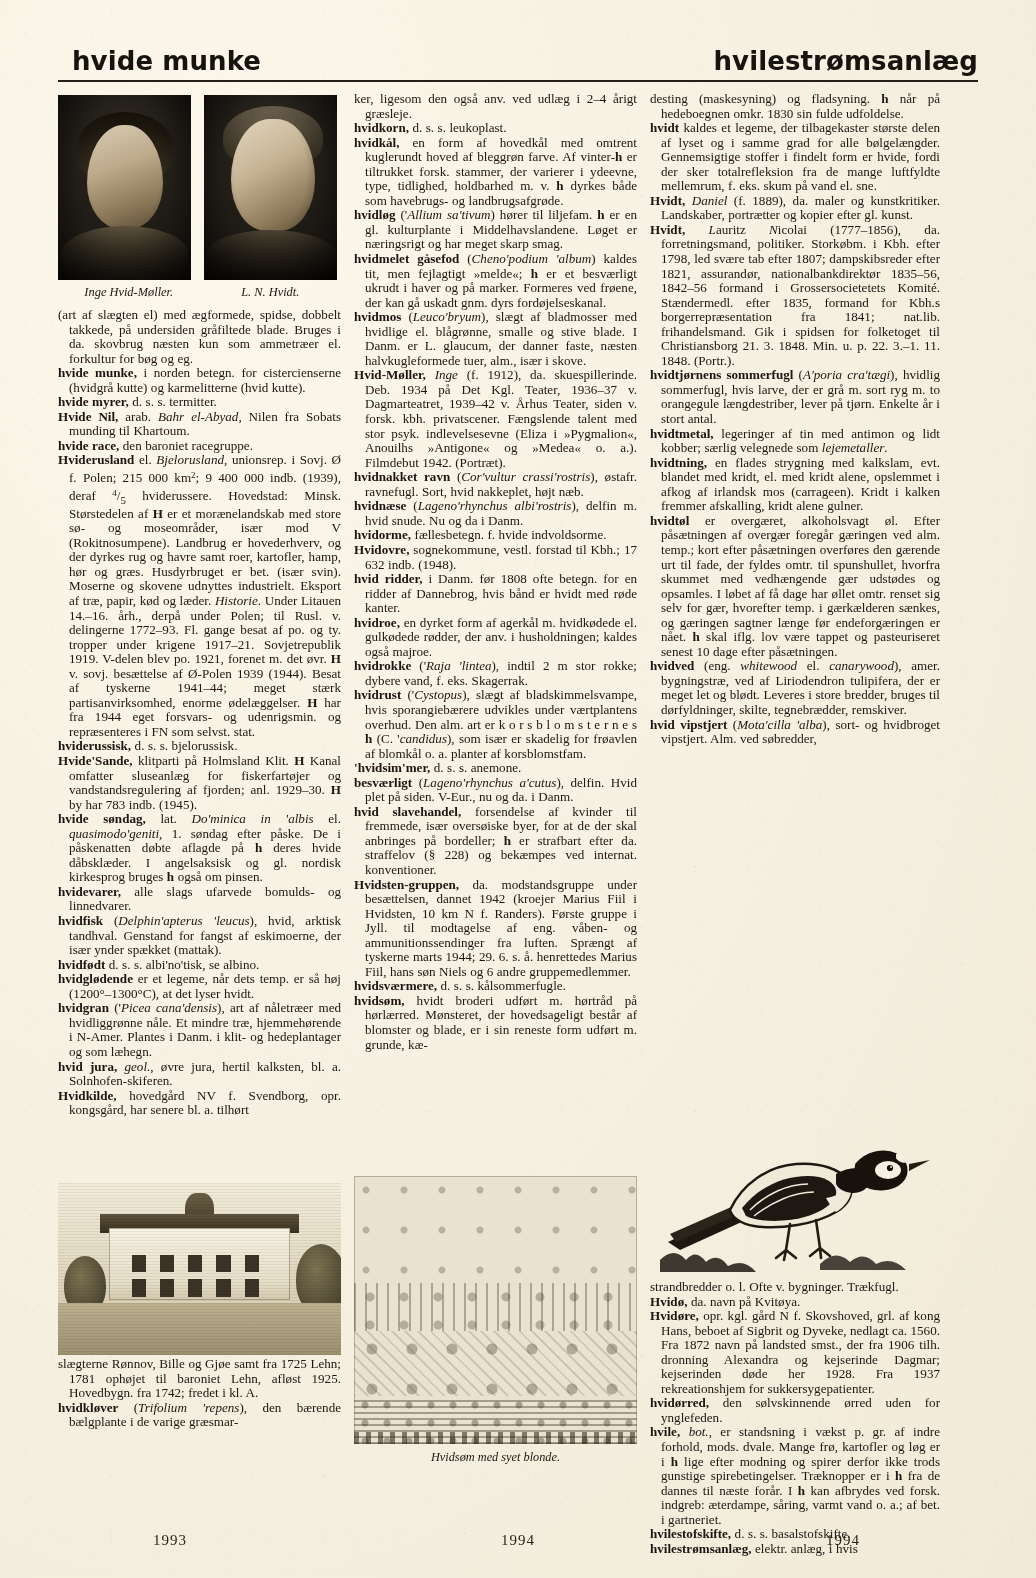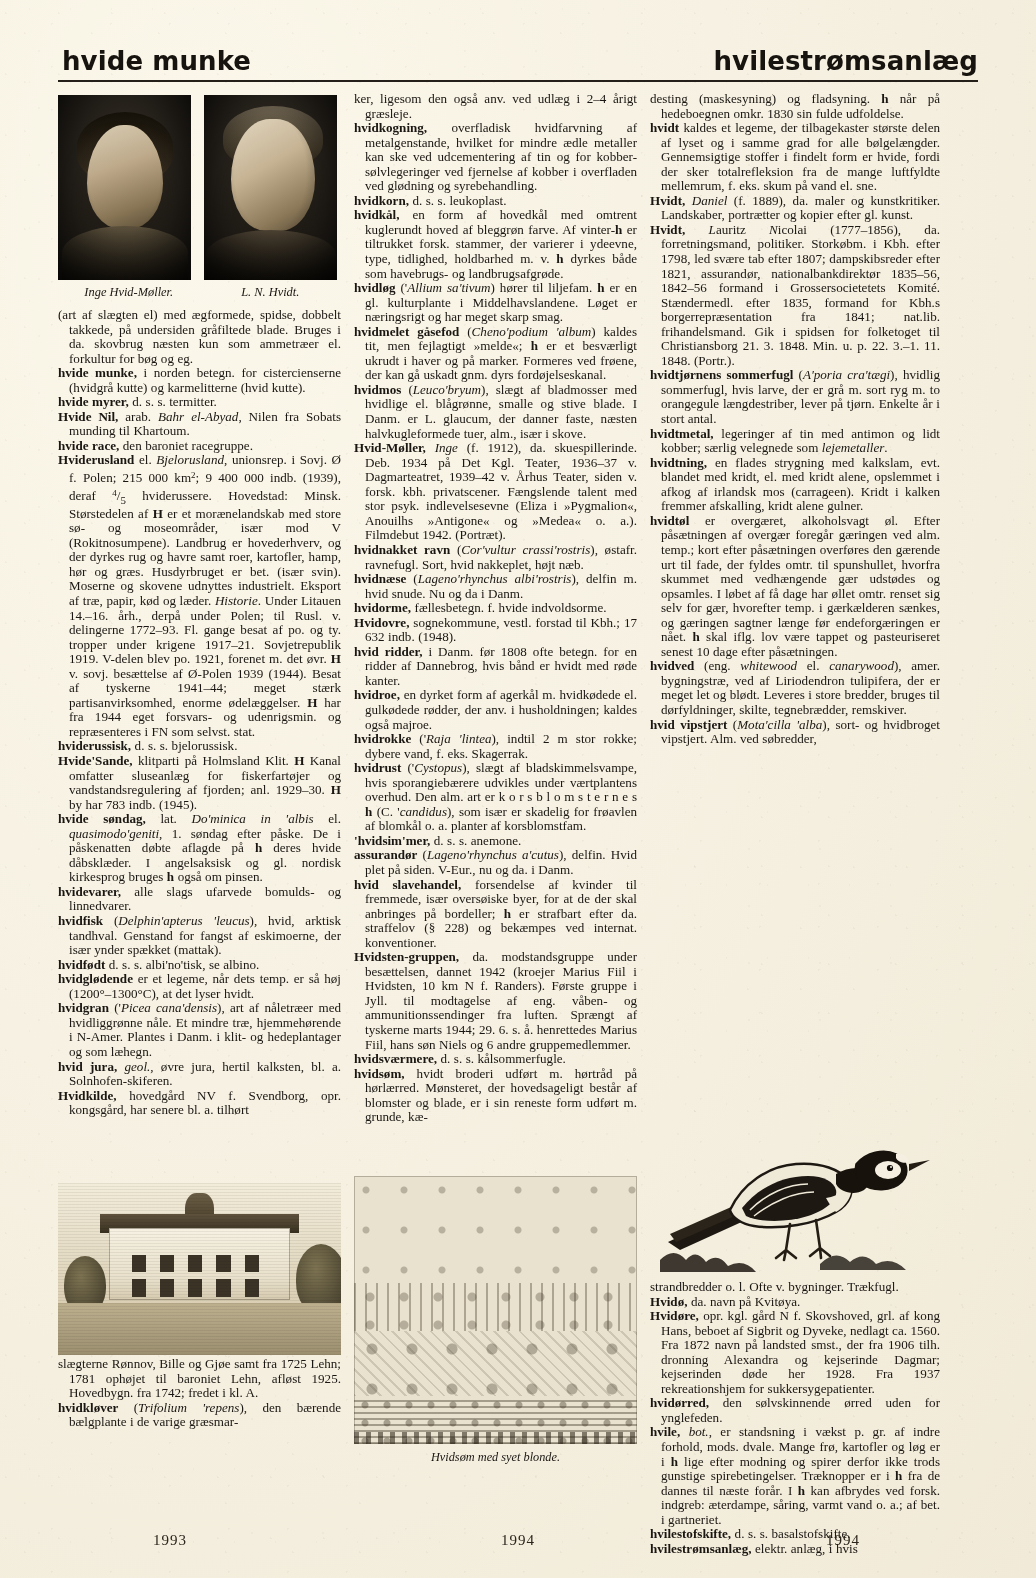--- a/index.html
+++ b/index.html
@@ -24,21 +24,21 @@
       radial-gradient(circle at 37% 68%, rgba(120,100,70,.05) 0 1px, transparent 1px),
       radial-gradient(circle at 72% 12%, rgba(120,100,70,.04) 0 1px, transparent 1px),
       radial-gradient(circle at 88% 55%, rgba(120,100,70,.05) 0 1px, transparent 1px),
       radial-gradient(circle at 55% 90%, rgba(120,100,70,.04) 0 1px, transparent 1px);
     background-size: 53px 61px, 67px 49px, 41px 73px, 59px 43px, 71px 57px;
     mix-blend-mode:multiply;
   }
 
   
   .runhead{
-    position:absolute; left:48px; right:58px; top:34px; height:44px;
+    position:absolute; left:58px; right:58px; top:34px; height:44px;
   }
   .runhead .left, .runhead .right{
     position:absolute; bottom:2px;
     font-family:"DejaVu Sans", sans-serif;
     font-weight:bold;
     font-size:26px;
     letter-spacing:.1px;
     color:#17130e;
   }
   .runhead .left{left:14px;}
@@ -282,37 +282,36 @@
 
       <div class="txt" id="c1b" style="position:absolute;bottom:52px;left:0;width:283px;">
           <p class="entry" id="entry-hvidkilde-cont"><span>slægterne Rønnov, Bille og Gjøe samt fra 1725 Lehn; 1781 ophøjet til baroniet Lehn, afløst 1925. Hovedbygn. fra 1742; fredet i kl. A.</span></p>
           <p class="entry" id="entry-hvidkloever"><span class="hw">hvidkløver</span><span> (<i>Trifolium 'repens</i>), den bærende bælgplante i de varige græsmar-</span></p>
         </div>
     </div>
 
     <div class="col col2">
       <div class="txt" id="c2" style="position:absolute;top:0;left:0;width:283px;">
           <p class="entry" id="entry-hvidkloever-cont"><span>ker, ligesom den også anv. ved udlæg i 2–4 årigt græsleje.</span></p>
-          <p class="entry" id="entry-hvidkogning"><span class="hw">hvidkogning,</span><span> overfladisk hvidfarvning af metalgenstande, hvilket for mindre ædle metaller kan ske ved udcementering af tin og for kobber-sølvlegeringer ved fjernelse af kobber i overfladen ved glødning og syrebehandling.</span></p>
           <p class="entry" id="entry-hvidkorn"><span class="hw">hvidkorn,</span><span> d. s. s. leukoplast.</span></p>
           <p class="entry" id="entry-hvidkaal"><span class="hw">hvidkål,</span><span> en form af hovedkål med omtrent kuglerundt hoved af bleggrøn farve. Af vinter-<b>h</b> er tiltrukket forsk. stammer, der varierer i ydeevne, type, tidlighed, holdbarhed m. v. <b>h</b> dyrkes både som havebrugs- og landbrugsafgrøde.</span></p>
           <p class="entry" id="entry-hvidloeg"><span class="hw">hvidløg</span><span> ('<i>Allium sa'tivum</i>) hører til liljefam. <b>h</b> er en gl. kulturplante i Middelhavslandene. Løget er næringsrigt og har meget skarp smag.</span></p>
           <p class="entry" id="entry-hvidmelet-gaasefod"><span class="hw">hvidmelet gåsefod</span><span> (<i>Cheno'podium 'album</i>) kaldes tit, men fejlagtigt »melde«; <b>h</b> er et besværligt ukrudt i haver og på marker. Formeres ved frøene, der kan gå uskadt gnm. dyrs fordøjelseskanal.</span></p>
           <p class="entry" id="entry-hvidmos"><span class="hw">hvidmos</span><span> (<i>Leuco'bryum</i>), slægt af bladmosser med hvidlige el. blågrønne, smalle og stive blade. I Danm. er L. glaucum, der danner faste, næsten halvkugleformede tuer, alm., især i skove.</span></p>
           <p class="entry" id="entry-hvid-moeller"><span class="hw">Hvid-Møller,</span><span> <i>Inge</i> (f. 1912), da. skuespillerinde. Deb. 1934 på Det Kgl. Teater, 1936–37 v. Dagmarteatret, 1939–42 v. Århus Teater, siden v. forsk. kbh. privatscener. Fængslende talent med stor psyk. indlevelsesevne (Eliza i »Pygmalion«, Anouilhs »Antigone« og »Medea« o. a.). Filmdebut 1942. (Portræt).</span></p>
           <p class="entry" id="entry-hvidnakket-ravn"><span class="hw">hvidnakket ravn</span><span> (<i>Cor'vultur crassi'rostris</i>), østafr. ravnefugl. Sort, hvid nakkeplet, højt næb.</span></p>
           <p class="entry" id="entry-hvidnaese"><span class="hw">hvidnæse</span><span> (<i>Lageno'rhynchus albi'rostris</i>), delfin m. hvid snude. Nu og da i Danm.</span></p>
           <p class="entry" id="entry-hvidorme"><span class="hw">hvidorme,</span><span> fællesbetegn. f. hvide indvoldsorme.</span></p>
           <p class="entry" id="entry-hvidovre"><span class="hw">Hvidovre,</span><span> sognekommune, vestl. forstad til Kbh.; 17 632 indb. (1948).</span></p>
           <p class="entry" id="entry-hvid-ridder"><span class="hw">hvid ridder,</span><span> i Danm. før 1808 ofte betegn. for en ridder af Dannebrog, hvis bånd er hvidt med røde kanter.</span></p>
           <p class="entry" id="entry-hvidroe"><span class="hw">hvidroe,</span><span> en dyrket form af agerkål m. hvidkødede el. gulkødede rødder, der anv. i husholdningen; kaldes også majroe.</span></p>
           <p class="entry" id="entry-hvidrokke"><span class="hw">hvidrokke</span><span> ('<i>Raja 'lintea</i>), indtil 2 m stor rokke; dybere vand, f. eks. Skagerrak.</span></p>
           <p class="entry" id="entry-hvidrust"><span class="hw">hvidrust</span><span> ('<i>Cystopus</i>), slægt af bladskimmelsvampe, hvis sporangiebærere udvikles under værtplantens overhud. Den alm. art er k o r s b l o m s t e r n e s <b>h</b> (C. '<i>candidus</i>), som især er skadelig for frøavlen af blomkål o. a. planter af korsblomstfam.</span></p>
           <p class="entry" id="entry-hvidsimmer"><span class="hw">'hvidsim'mer,</span><span> d. s. s. anemone.</span></p>
-          <p class="entry" id="entry-hvidskaeving"><span class="hw">assurandør</span><span> (<i>Lageno'rhynchus a'cutus</i>), delfin. Hvid plet på siden. V-Eur., nu og da. i Danm.</span></p>
+          <p class="entry" id="entry-hvidskaeving"><span class="hw">besværligt</span><span> (<i>Lageno'rhynchus a'cutus</i>), delfin. Hvid plet på siden. V-Eur., nu og da. i Danm.</span></p>
           <p class="entry" id="entry-hvid-slavehandel"><span class="hw">hvid slavehandel,</span><span> forsendelse af kvinder til fremmede, især oversøiske byer, for at de der skal anbringes på bordeller; <b>h</b> er strafbart efter da. straffelov (§ 228) og bekæmpes ved internat. konventioner.</span></p>
           <p class="entry" id="entry-hvidsten-gruppen"><span class="hw">Hvidsten-gruppen,</span><span> da. modstandsgruppe under besættelsen, dannet 1942 (kroejer Marius Fiil i Hvidsten, 10 km N f. Randers). Første gruppe i Jyll. til modtagelse af eng. våben- og ammunitionssendinger fra luften. Sprængt af tyskerne marts 1944; 29. 6. s. å. henrettedes Marius Fiil, hans søn Niels og 6 andre gruppemedlemmer.</span></p>
           <p class="entry" id="entry-hvidsvaermere"><span class="hw">hvidsværmere,</span><span> d. s. s. kålsommerfugle.</span></p>
           <p class="entry" id="entry-hvidsoem"><span class="hw">hvidsøm,</span><span> hvidt broderi udført m. hørtråd på hørlærred. Mønsteret, der hovedsageligt består af blomster og blade, er i sin reneste form udført m. grunde, kæ-</span></p>
         </div>
 
       <div class="lace fig">
         <div class="band b1"></div>
         <div class="band b2"></div>
         <div class="band b3"></div>

